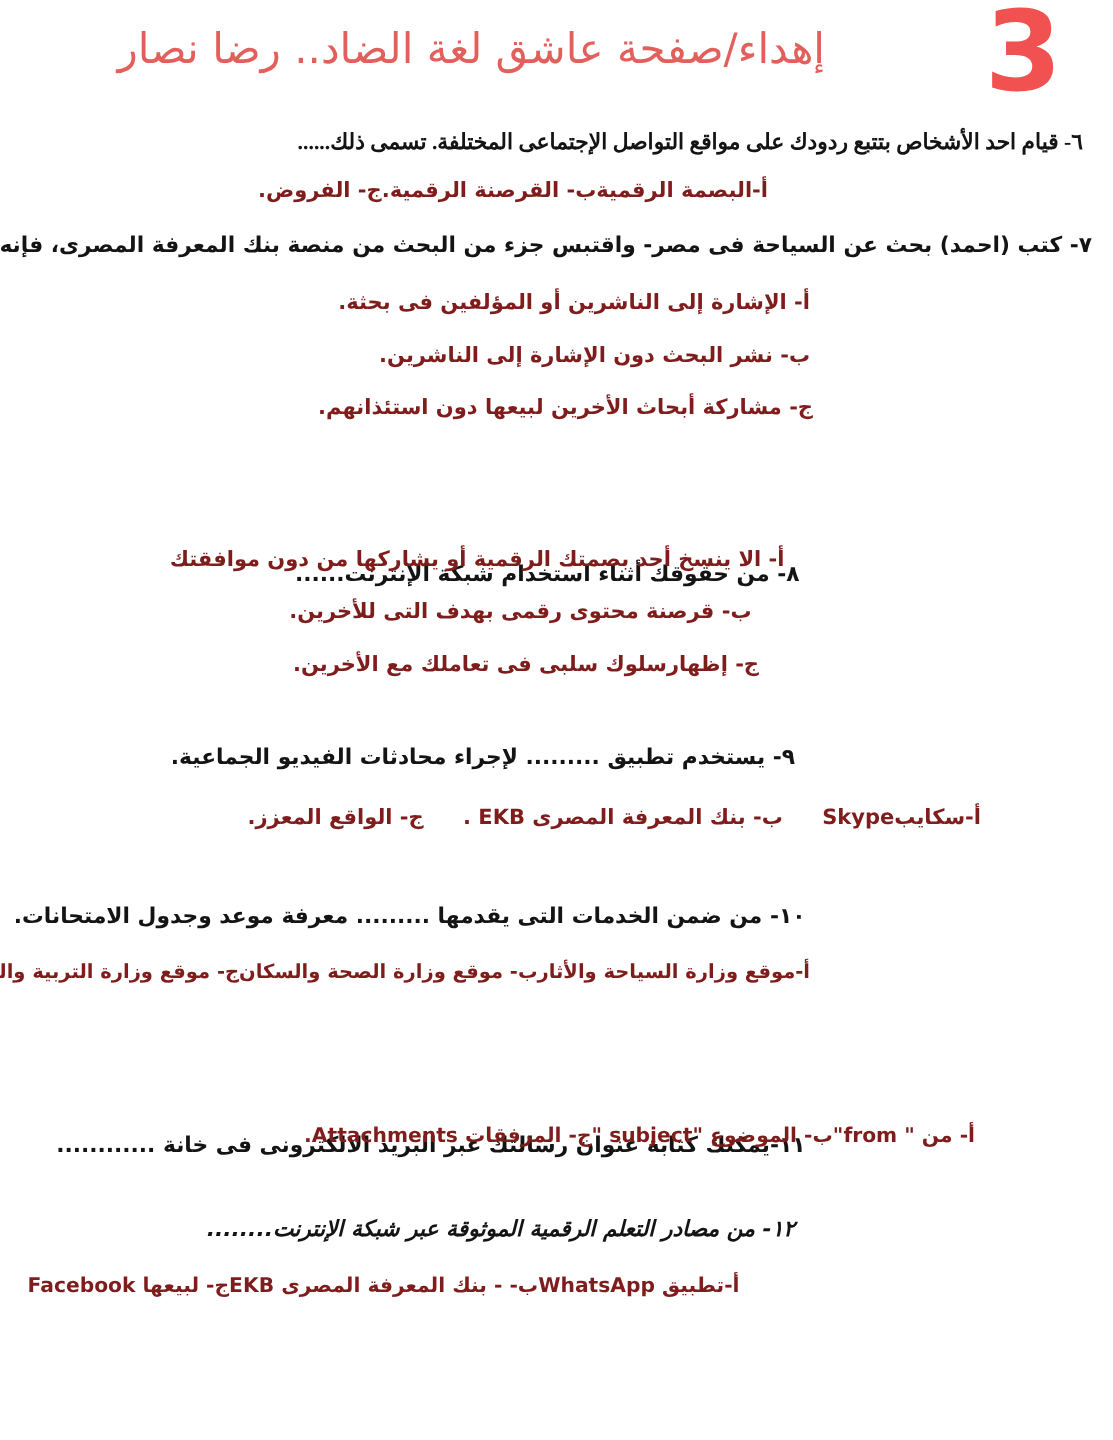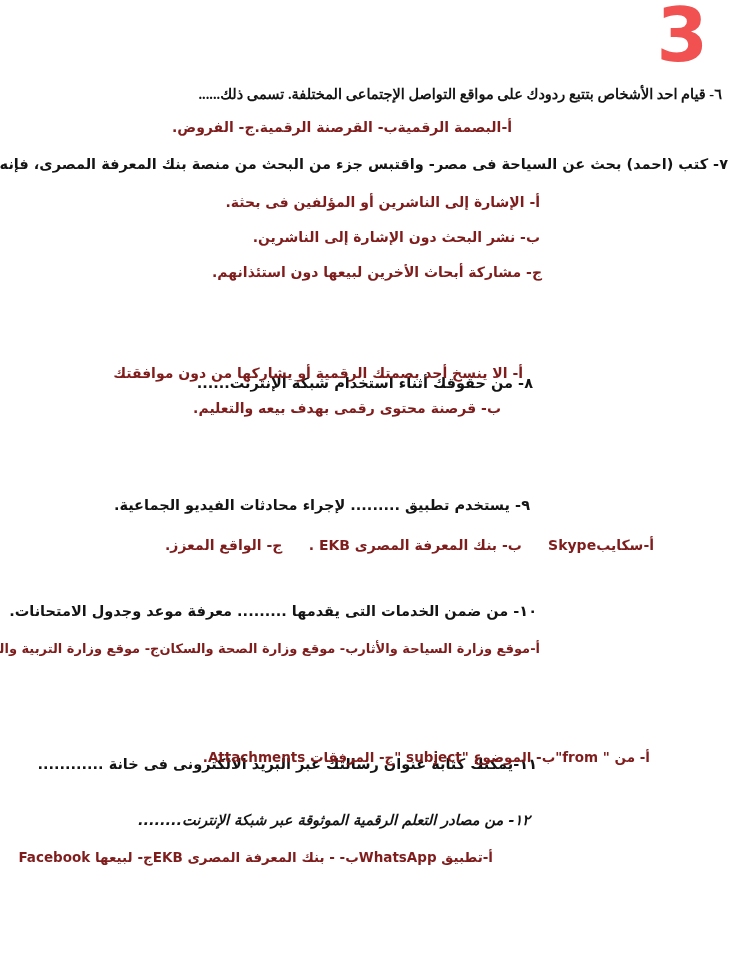--- a/index.html
+++ b/index.html
@@ -50,37 +50,39 @@
     direction: rtl;
   }
   .fs13  .opt { font-size: 13px; }
   .fs135 .opt { font-size: 13.5px; }
 </style>
 </head>
 <body>
 
 <div class="page">
 
+  <div class="doc-title">إهداء/صفحة عاشق لغة الضاد.. رضا نصار</div>
   <div class="page-num">3</div>
 
   <div class="line q-title" style="top:86px; right:20px;font-family:Liberation Serif, serif;">٦- قيام احد الأشخاص بتتبع ردودك  على مواقع التواصل الإجتماعى المختلفة. تسمى ذلك......</div>
   <div class="opt-row" style="top:119px; right:230px; left:172px;">
     <span class="opt">أ-البصمة الرقمية</span>
     <span class="opt">ب- القرصنة الرقمية.</span>
     <span class="opt">ج- الفروض.</span>
   </div>
 
   <div class="line q-title" style="top:156px; right:14px;">٧- كتب (احمد) بحث عن السياحة فى مصر- واقتبس جزء من البحث من منصة بنك المعرفة المصرى، فإنه يجب علية...</div>
   <div class="line opt" style="top:194px; right:202px;">أ- الإشارة إلى الناشرين أو المؤلفين فى بحثة.</div>
   <div class="line opt" style="top:229px; right:202px;">ب- نشر البحث دون الإشارة إلى الناشرين.</div>
   <div class="line opt" style="top:264px; right:200px;text-align:right;">ج- مشاركة أبحاث الأخرين لبيعها دون استئذانهم.</div>
 
   <div class="line q-title" style="top:327px; right:209px;margin-top:48px;">٨- من حقوقك أثناء استخدام شبكة الإنترنت......</div>
   <div class="line opt" style="top:365px; right:219px;">أ- الا ينسخ أحد بصمتك الرقمية أو يشاركها من دون موافقتك</div>
-  <div class="line opt" style="top:400px; right:241px;">ب- قرصنة محتوى رقمى بهدف بيعه والتعليم.</div>
+  <div class="line opt" style="top:400px; right:241px;">ب- قرصنة محتوى رقمى بهدف التى للأخرين.</div>
+  <div class="line opt" style="top:435px; right:236px;">ج- إظهارسلوك سلبى فى تعاملك مع الأخرين.</div>
 
   <div class="line q-title" style="top:497px; right:212px;">٩- يستخدم تطبيق ......... لإجراء محادثات الفيديو الجماعية.</div>
   <div class="opt-row" style="top:537px; right:88px; left:165px;">
     <span class="opt">أ-سكايبSkype</span>
     <span class="opt">ب- بنك المعرفة المصرى EKB .</span>
     <span class="opt">ج- الواقع المعزز.</span>
   </div>
 
   <div class="line q-title" style="top:603px; right:205px;">١٠- من ضمن الخدمات التى يقدمها ......... معرفة موعد وجدول الامتحانات.</div>
   <div class="opt-row fs13" style="top:641px; right:202px; left:8px;">

